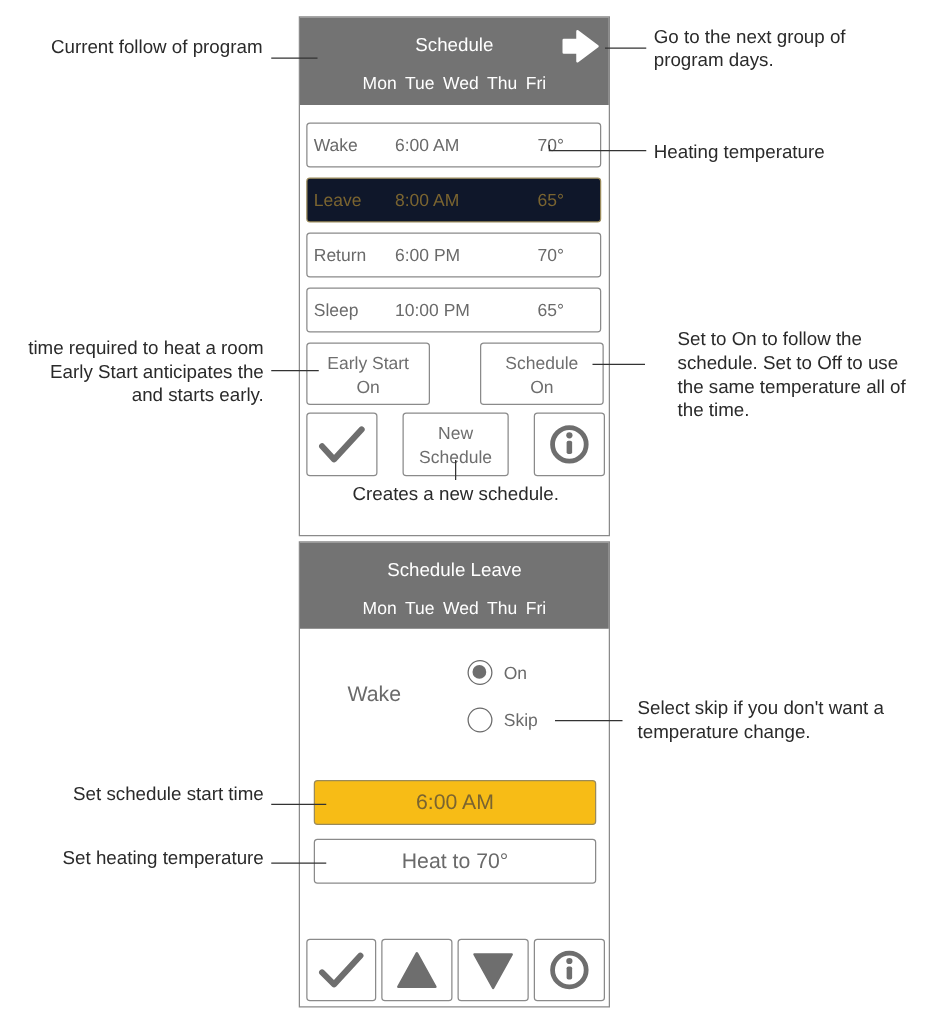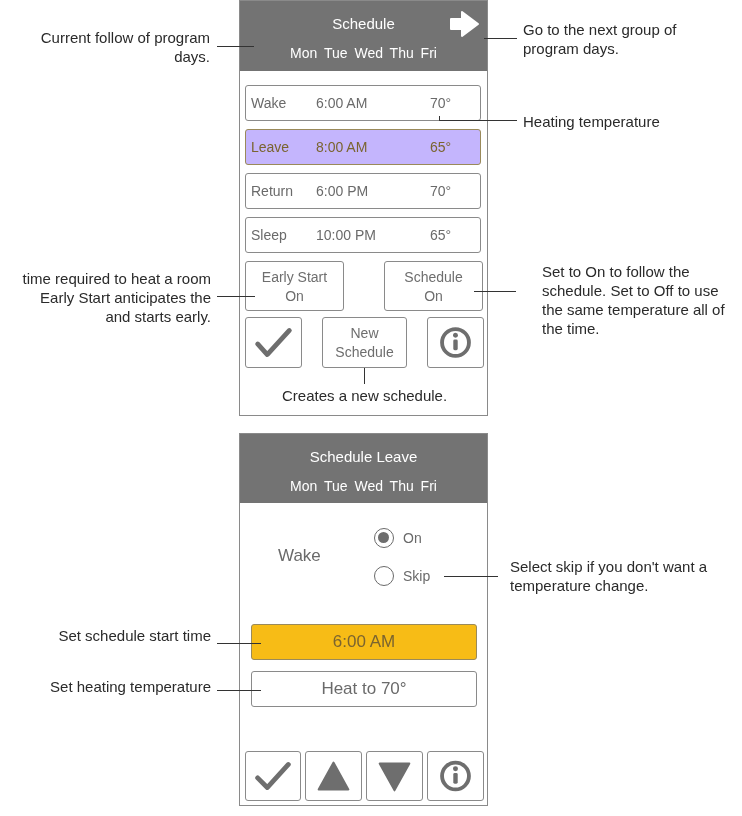--- a/index.html
+++ b/index.html
@@ -6,42 +6,42 @@
   body { width:742px; height:816px; position:relative; overflow:hidden;
          font-family:"Liberation Sans", sans-serif; color:#333; }
   .abs { position:absolute; }
   .panel { position:absolute; left:239px; width:249px; border:1.5px solid #8a8a8a;
            box-sizing:border-box; background:#fff; }
   .header { position:absolute; left:0; top:0; right:0; background:#737373; color:#fff; text-align:center; }
   .hdr-title { position:absolute; left:0; right:0; font-size:15px; }
   .hdr-days { position:absolute; left:0; right:0; font-size:14px; word-spacing:3px; }
   .row { position:absolute; left:5px; width:236px; height:36px; border:1.5px solid #8a8a8a;
          border-radius:3px; box-sizing:border-box; background:#fff; font-size:14px; color:#6a6a6a; }
-  .row.active { background:#c4b5fd; border-color:#9a8a5a; color:#7a6430; }
+  .row.active { background:#0f172a; border-color:#9a8a5a; color:#7a6430; }
   .row span { position:absolute; top:9px; }
   .btn { position:absolute; border:1.5px solid #8a8a8a; border-radius:3px; box-sizing:border-box;
          background:#fff; color:#6e6e6e; font-size:14px; text-align:center; line-height:19px; }
   .callout { position:absolute; font-size:15px; color:#2a2a2a; line-height:19px; }
   .callout.right { text-align:right; }
   .line { position:absolute; background:#333; }
   .radio { position:absolute; width:20px; height:20px; border:1.5px solid #6a6a6a; border-radius:50%;
            box-sizing:border-box; background:#fff; }
   .radio.checked::after { content:""; position:absolute; left:3px; top:3px; width:11px; height:11px;
            border-radius:50%; background:#6e6e6e; }
   .radio-label { position:absolute; font-size:14px; color:#6a6a6a; }
   .field { position:absolute; left:11px; width:226px; height:36px; border:1.5px solid #8a8a8a;
            border-radius:3px; box-sizing:border-box; text-align:center; line-height:33px;
            font-size:17px; color:#6a6a6a; background:#fff; }
   .field.active { background:#f7bc16; color:#7a6430; border-color:#9a8a5a; }
   .icon-svg { position:absolute; left:0; top:0; width:100%; height:100%; }
 </style>
 </head>
 <body>
 
-<div class="panel" style="top:0; height:416px;">
+<div class="panel" style="top:13px; height:416px;">
   <div class="header" style="height:70px;">
     <div class="hdr-title" style="top:14px;">Schedule</div>
     <div class="hdr-days" style="top:44px;">Mon Tue Wed Thu Fri</div>
     <div class="abs" style="left:208px; top:8px; width:34px; height:30px;">
       <svg class="icon-svg" viewBox="0 0 34 30">
         <path d="M3 10 H14 V3 L30 15 L14 27 V20 H3 Z" fill="#fff" stroke="#fff" stroke-width="2" stroke-linejoin="round"></path>
       </svg>
     </div>
   </div>
 
@@ -88,21 +88,20 @@
     <svg class="icon-svg" viewBox="0 0 57 51">
       <circle cx="28.5" cy="25.5" r="14" fill="none" stroke="#6e6e6e" stroke-width="4"></circle>
       <circle cx="28.5" cy="18" r="2.6" fill="#6e6e6e"></circle>
       <rect x="26.2" y="22.5" width="4.6" height="11" rx="1.5" fill="#6e6e6e"></rect>
     </svg>
   </div>
 </div>
 
 <div class="callout right" style="left:0; top:28px; width:210px;">
   <div>Current follow of program</div>
-  <div>days.</div>
 </div>
 <div class="line" style="left:217px; top:46px; width:37px; height:1px;"></div>
 
 <div class="callout" style="left:523px; top:20px; width:215px;">
   <div>Go to the next group of</div>
   <div>program days.</div>
 </div>
 <div class="line" style="left:484px; top:38px; width:33px; height:1px;"></div>
 
 <div class="callout" style="left:523px; top:112px;">Heating temperature</div>

